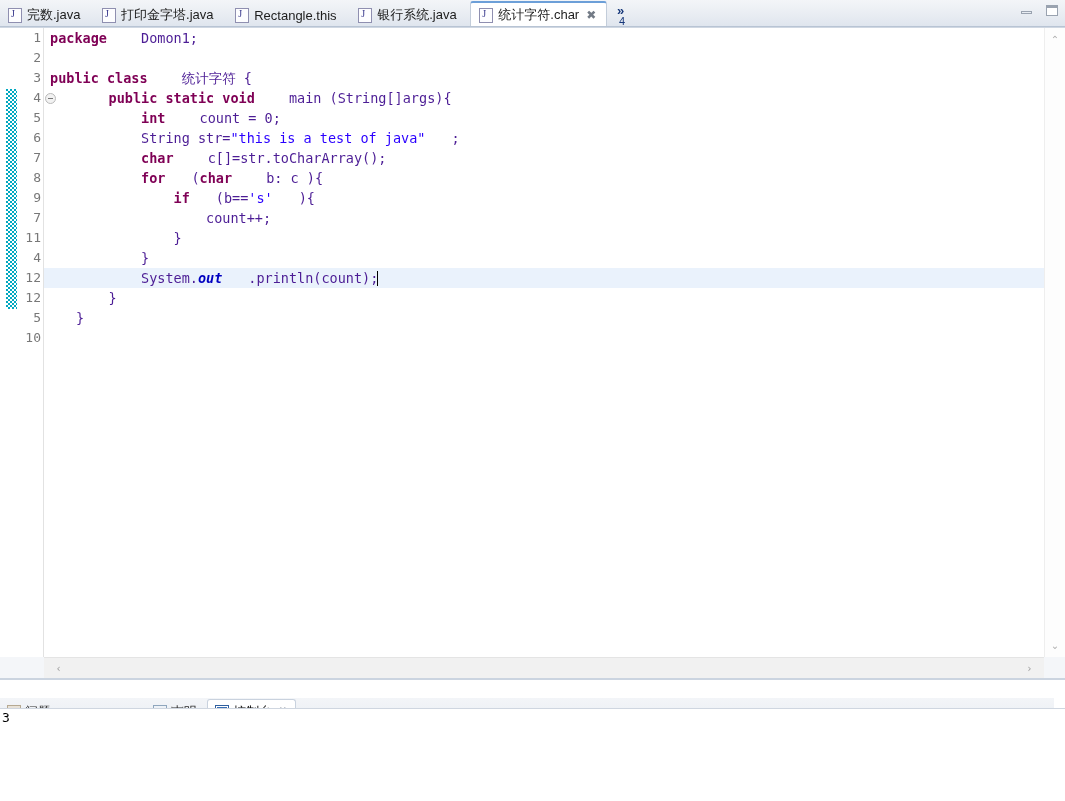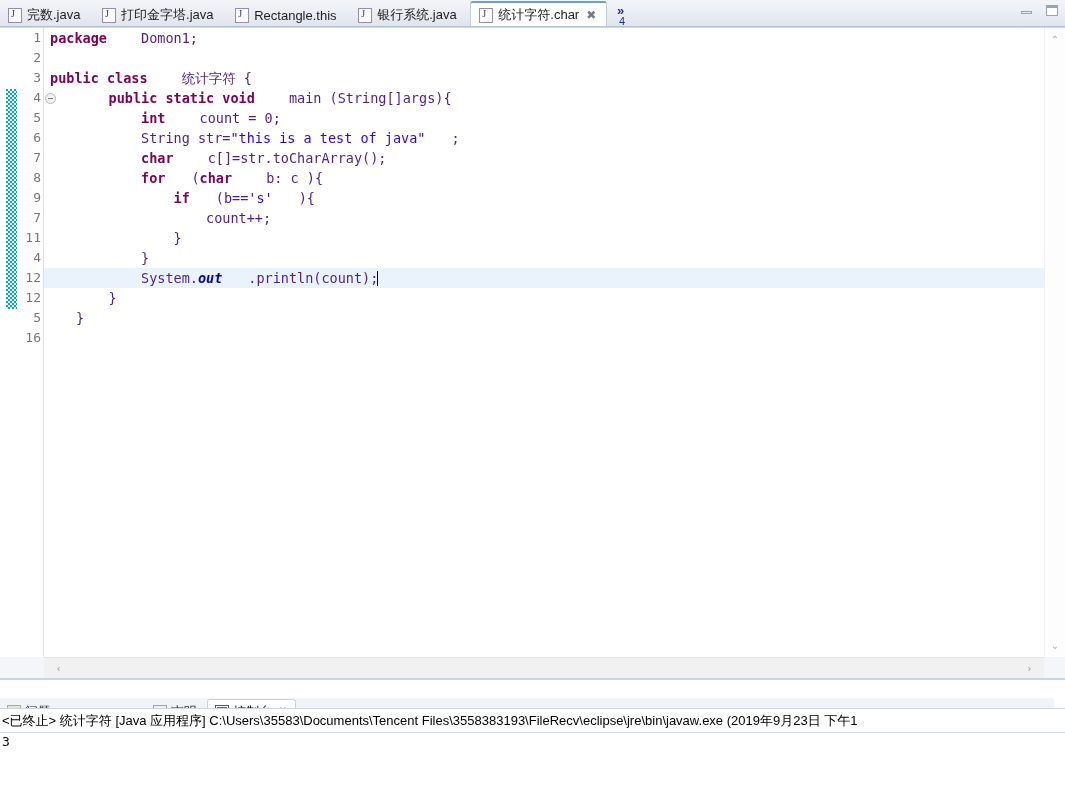--- a/index.html
+++ b/index.html
@@ -464,21 +464,21 @@
         <div class="lineno">6</div>
         <div class="lineno">7</div>
         <div class="lineno">8</div>
         <div class="lineno">9</div>
         <div class="lineno">7</div>
         <div class="lineno">11</div>
         <div class="lineno">4</div>
         <div class="lineno">12</div>
         <div class="lineno">12</div>
         <div class="lineno">5</div>
-        <div class="lineno">16</div>
+        <div class="lineno">10</div>
       </div>
 
     <div id="fold-col">
       <div class="fold-marker" style="top: 65px;"></div>
     </div>
 
     <div id="code-text"><div class="cline"><span class="kw">package</span><span class="plain"> Domon1;</span></div><div class="cline">&nbsp;</div><div class="cline"><span class="kw">public class</span><span class="plain"> 统计字符 {</span></div><div class="cline"><span class="plain">    </span><span class="kw">public static void</span><span class="plain"> main (String[]args){</span></div><div class="cline"><span class="plain">        </span><span class="kw">int</span><span class="plain"> count = 0;</span></div><div class="cline"><span class="plain">        String str=</span><span class="str">"this is a test of java"</span><span class="plain">;</span></div><div class="cline"><span class="plain">        </span><span class="kw">char</span><span class="plain"> c[]=str.toCharArray();</span></div><div class="cline"><span class="plain">        </span><span class="kw">for</span><span class="plain">(</span><span class="kw">char</span><span class="plain"> b: c ){</span></div><div class="cline"><span class="plain">            </span><span class="kw">if</span><span class="plain">(b==</span><span class="str">'s'</span><span class="plain">){</span></div><div class="cline"><span class="plain">                count++;</span></div><div class="cline"><span class="plain">            }</span></div><div class="cline"><span class="plain">        }</span></div><div class="cline current"><span class="plain">        System.</span><span class="fld">out</span><span class="plain">.println(count);</span><span class="caret"></span></div><div class="cline"><span class="plain">    }</span></div><div class="cline"><span class="plain">}</span></div><div class="cline">&nbsp;</div></div>
 
     <div id="v-scroll">
       <div class="sb-arrow up">⌃</div>
@@ -509,16 +509,15 @@
       <span>声明</span>
     </span>
     <span class="ctab active">
       <span class="ctab-icon ic-console"></span>
       <span>控制台</span>
       <span class="ctab-close">✖</span>
     </span>
   </div>
 
   <div id="console-body">
-    <div id="console-header-line">&lt;已终止&gt; 统计字符 [Java 应用程序] C:\Users\35583\Documents\Tencent Files\3558383193\FileRecv\eclipse\jre\bin\javaw.exe  (2019年9月23日 下午1</div>
     <div id="console-output">3</div>
   </div>
 </div>
 
 </body></html>

